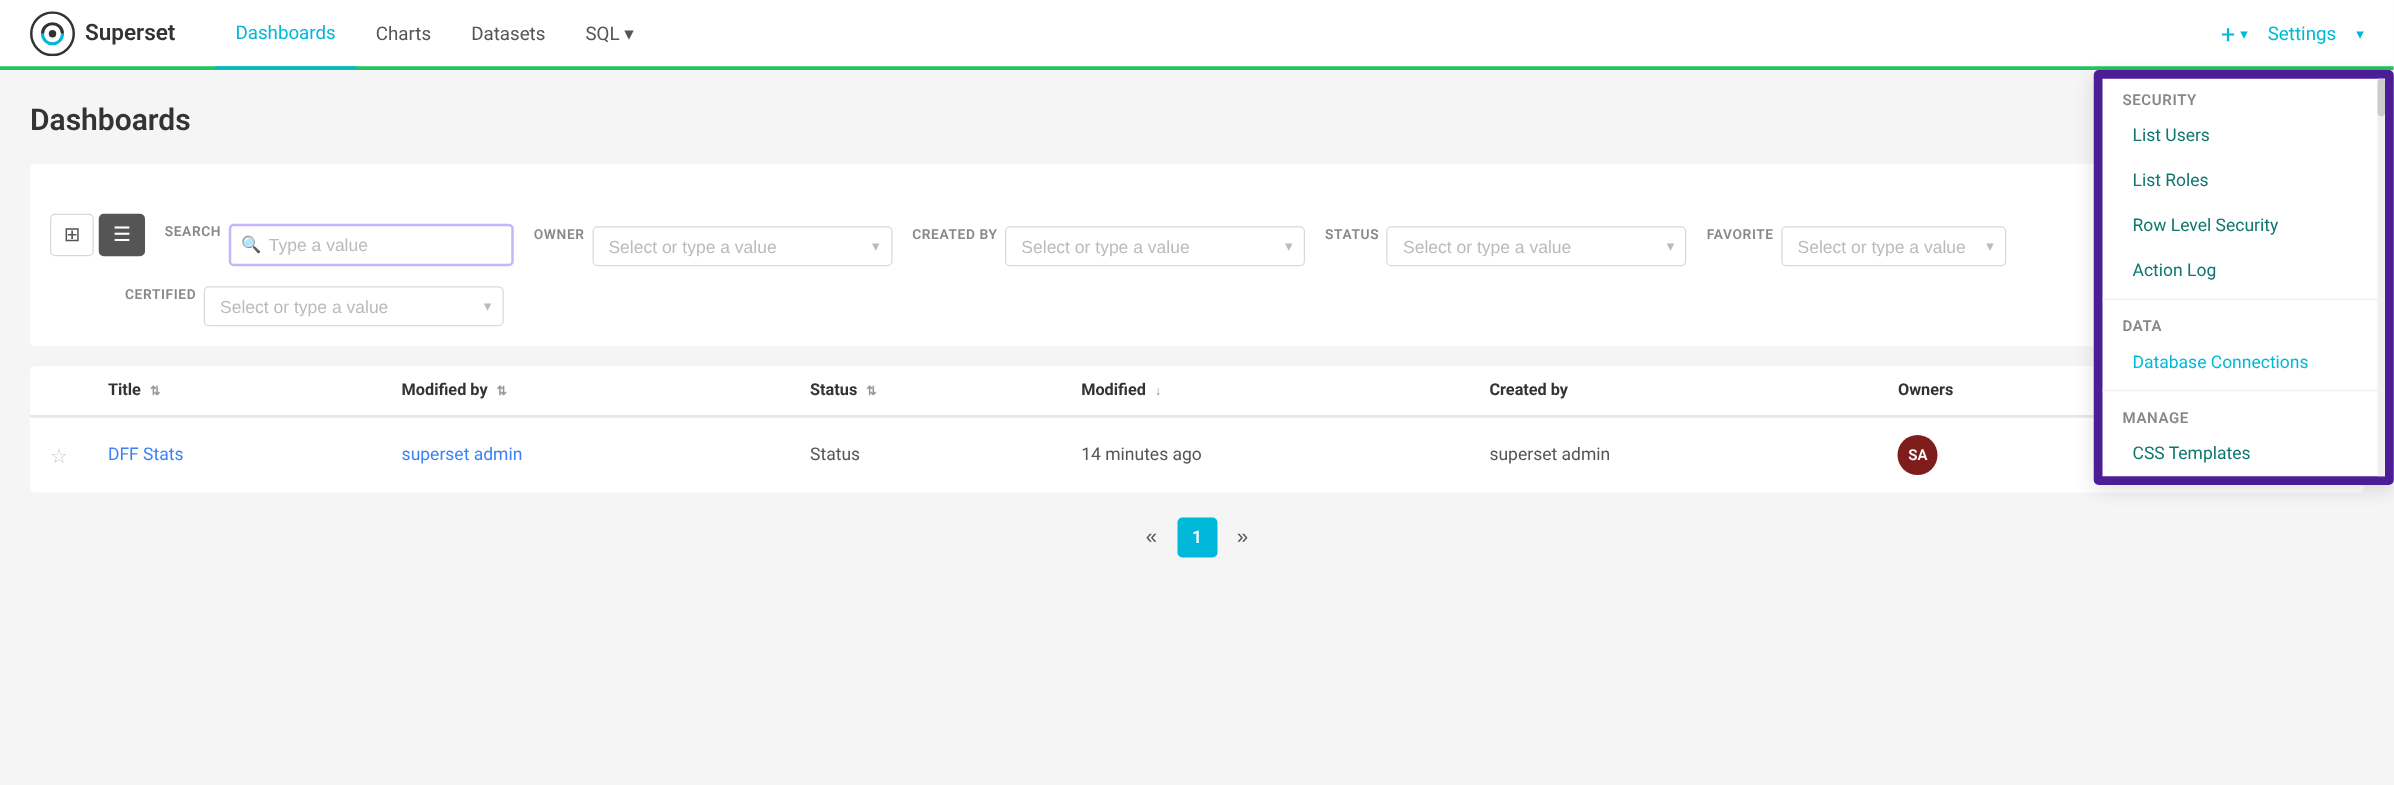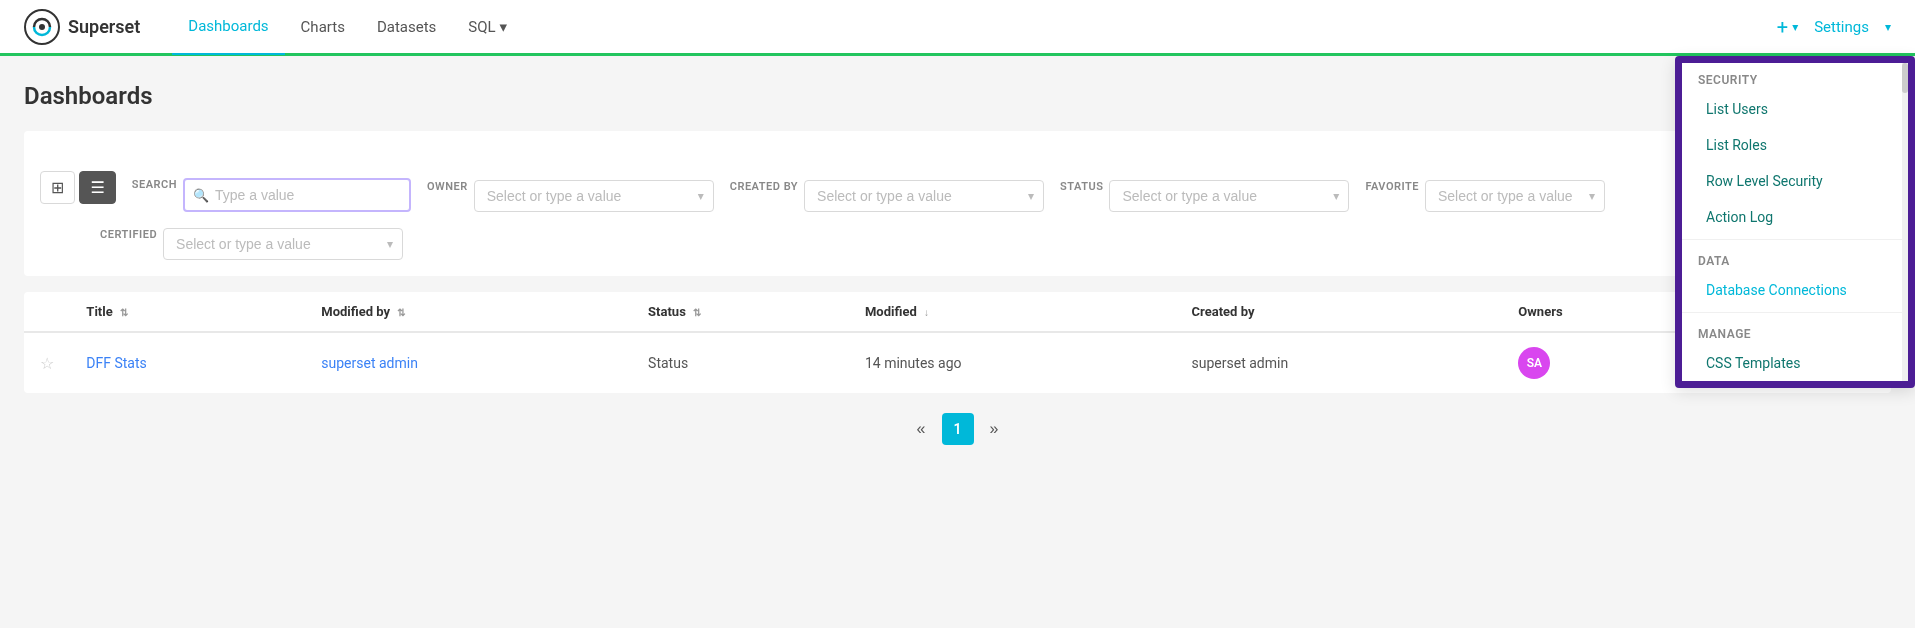--- a/index.html
+++ b/index.html
@@ -476,21 +476,21 @@
           <td>
             <a>DFF Stats</a>
           </td>
           <td>
             <a>superset admin</a>
           </td>
           <td>Status</td>
           <td>14 minutes ago</td>
           <td>superset admin</td>
           <td>
-            <div class="avatar" style="background: #d946ef;">SA</div>
+            <div class="avatar" style="background: #7f1d1d;">SA</div>
           </td>
           <td></td>
         </tr>
       </tbody>
     </table>
   </div>
 
   <div class="pagination">
     <button class="page-btn">«</button>
     <div class="page-number">1</div>

